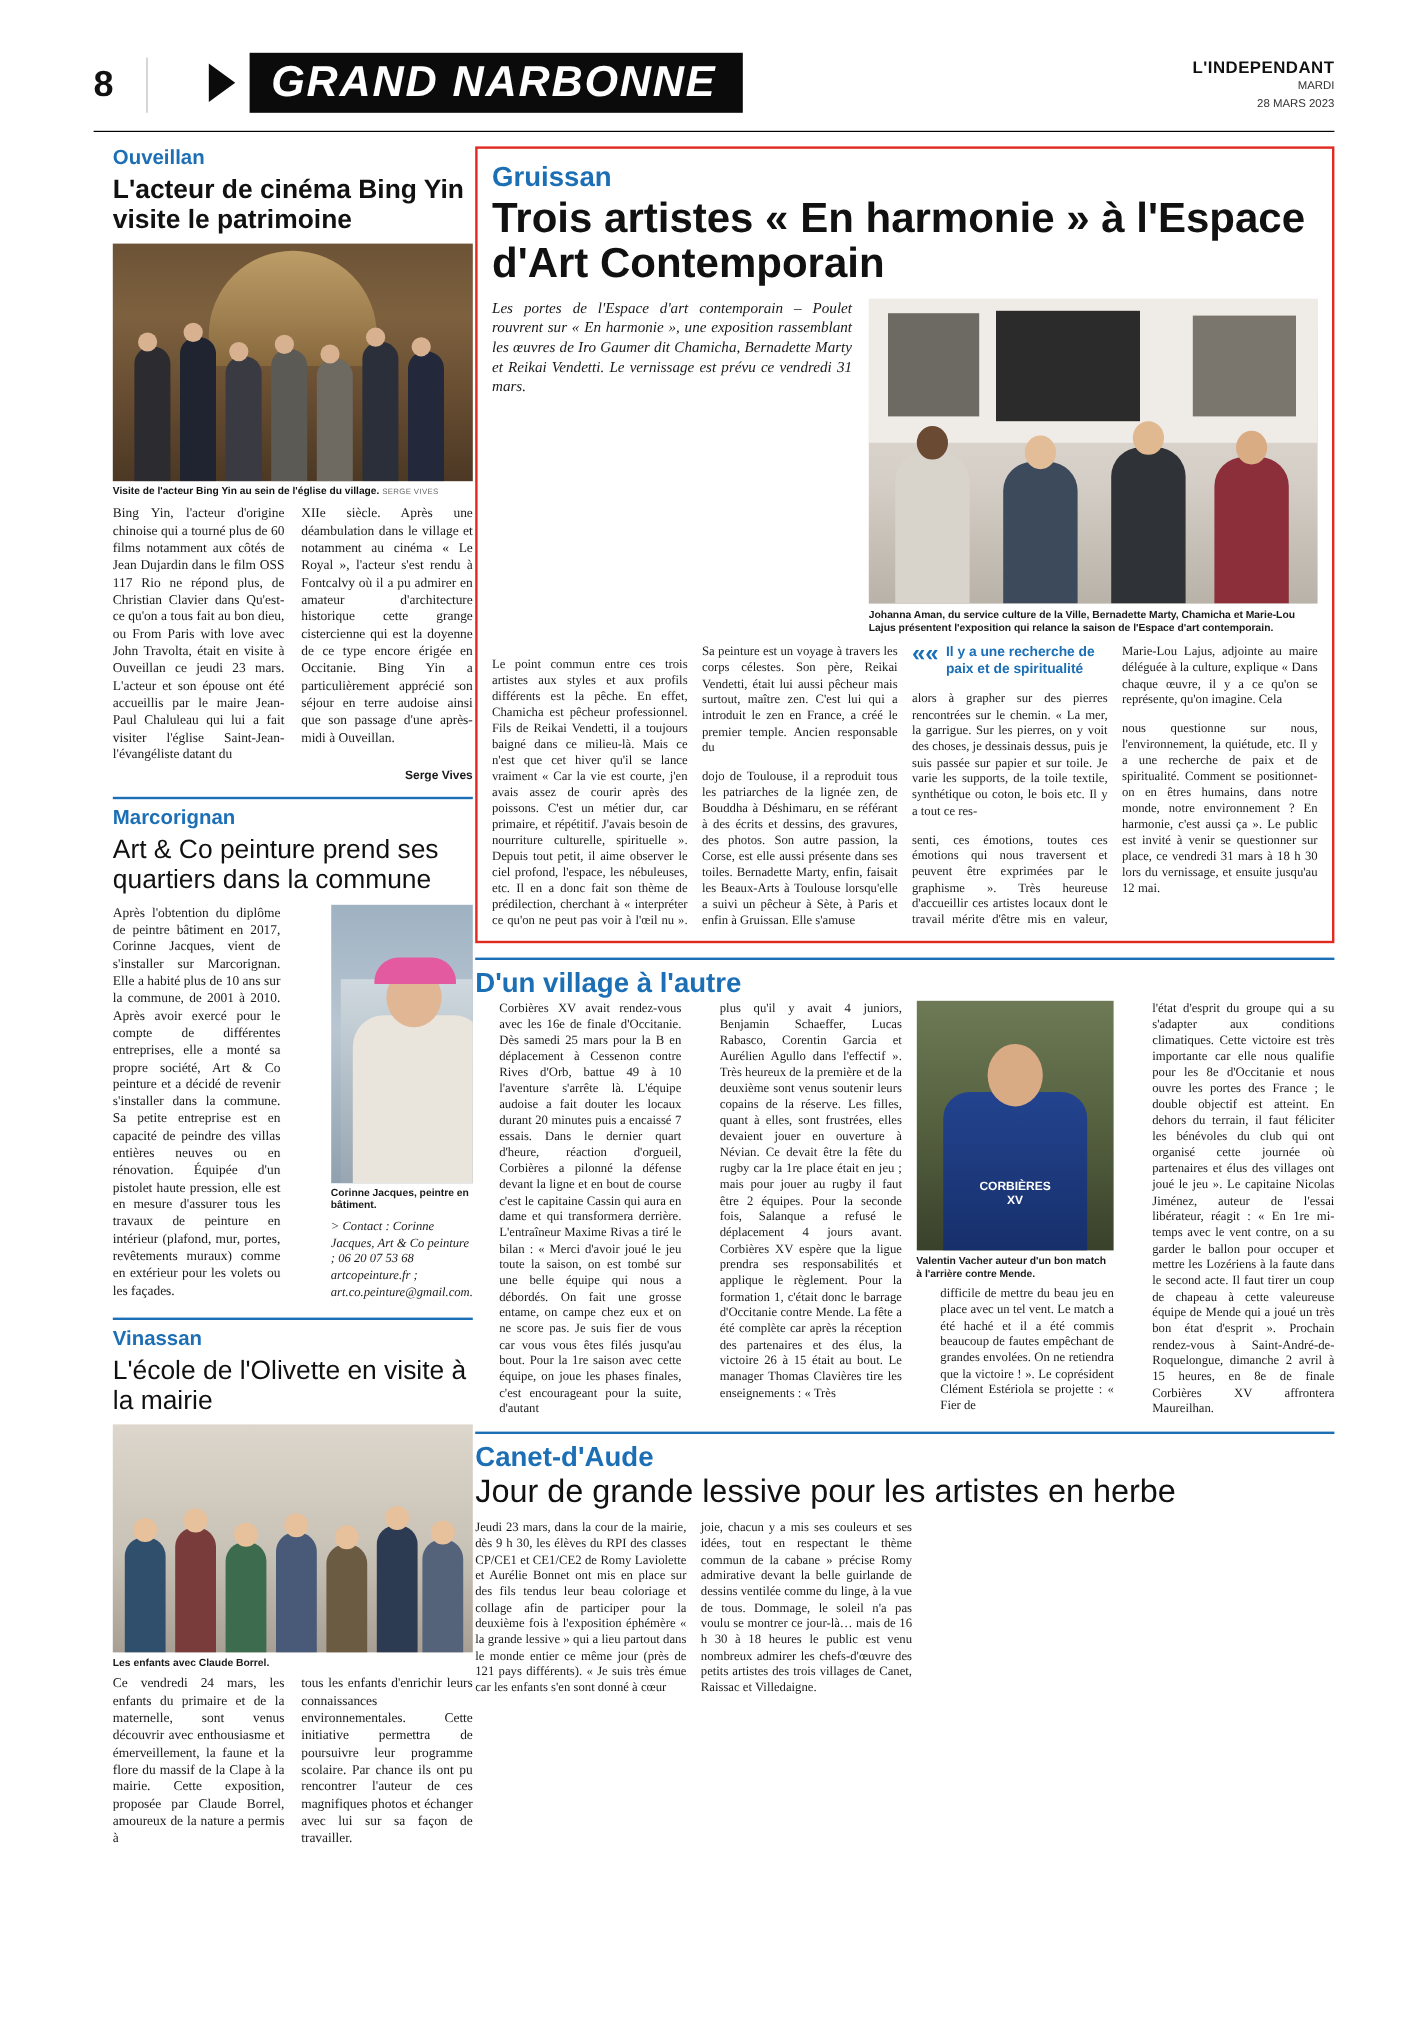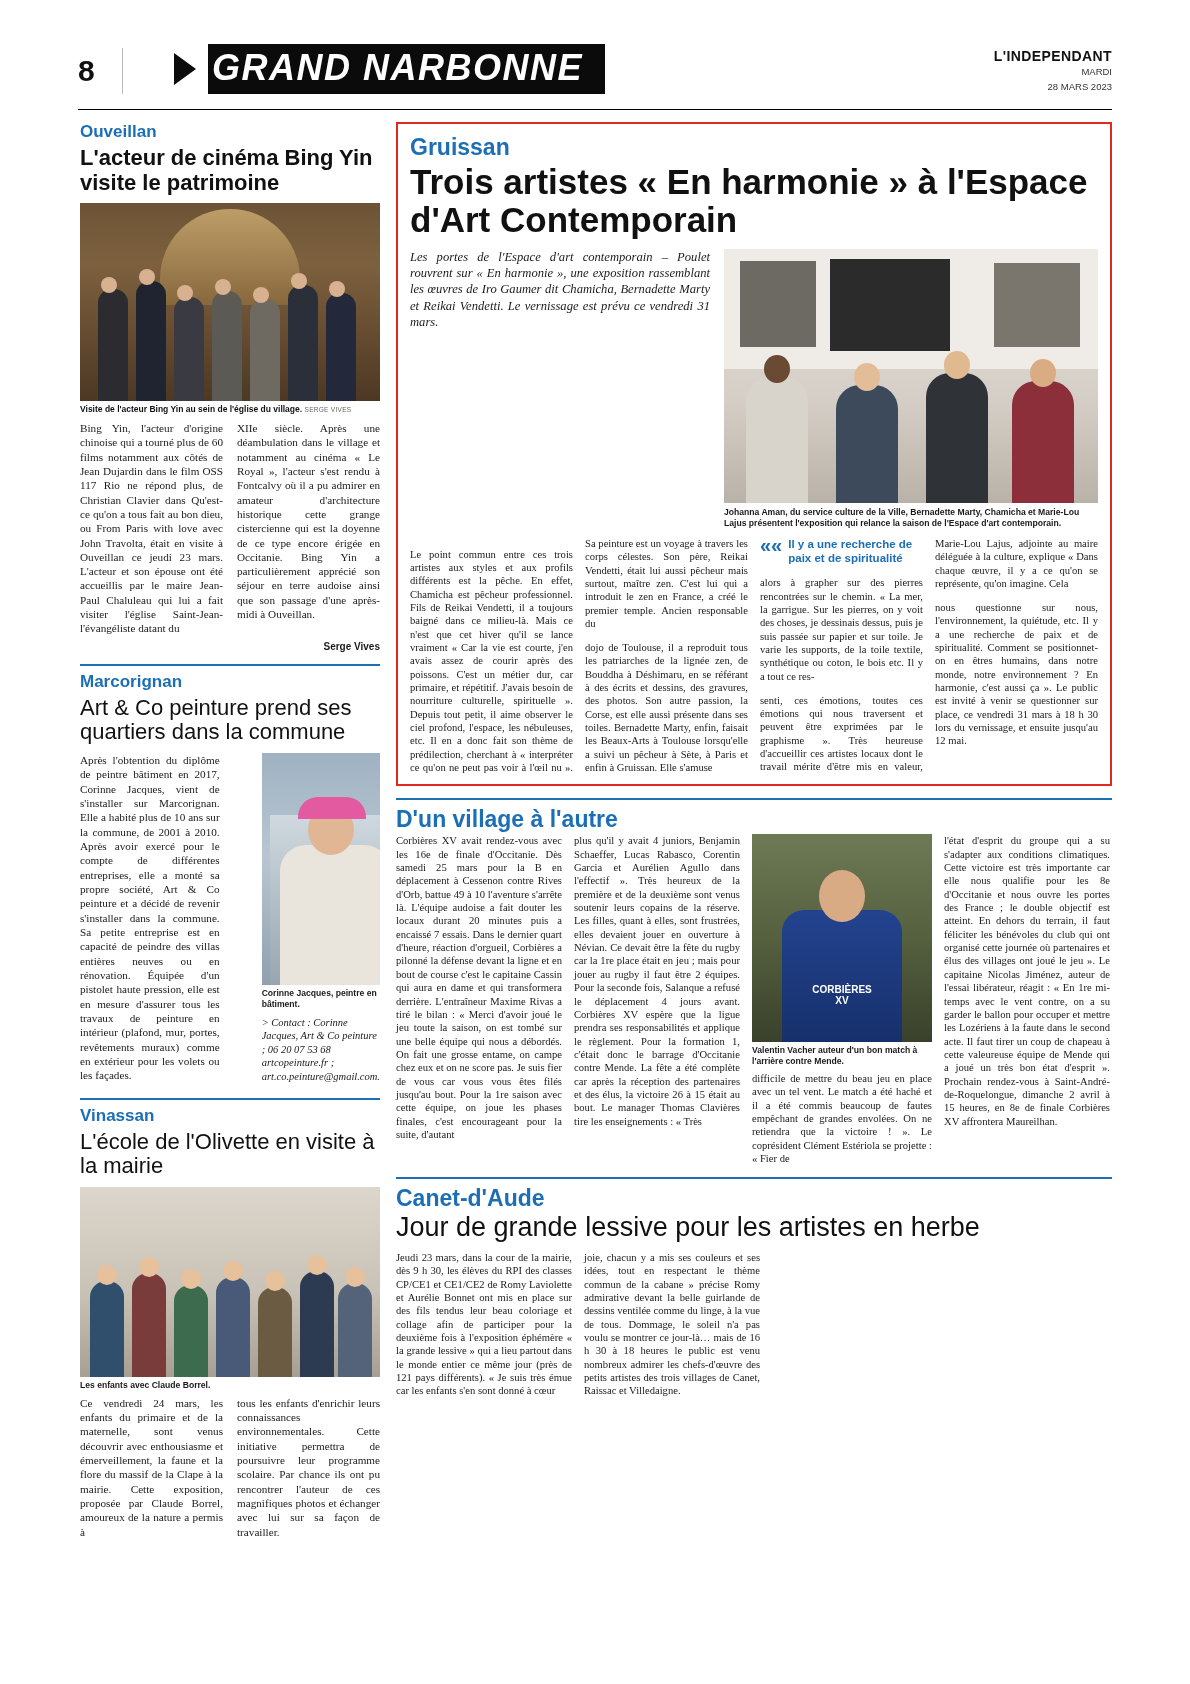--- a/index.html
+++ b/index.html
@@ -29,36 +29,36 @@
     width:0; height:0;
     border-top:16px solid transparent;
     border-bottom:16px solid transparent;
     border-left:22px solid #0b0b0b;
   }
   .band-title {
     background:#0b0b0b; color:#ffffff;
     font-family:"Liberation Sans", sans-serif;
     font-weight:bold; font-style:italic;
     font-size:36px; letter-spacing:1.5px;
-    padding:6px 22px 8px 4px;
+    padding:6px 22px 8px 18px;
     line-height:1.0;
   }
   .masthead-right {
     position:absolute; right:0; top:4px; text-align:right;
     font-family:"Liberation Sans", sans-serif;
   }
   .paper-name { font-weight:bold; font-size:14px; letter-spacing:0.4px; color:#111;text-align:right; }
   .paper-date { font-size:9.5px; color:#333; line-height:1.35; margin-top:2px; }
   .masthead-rule { position:absolute; left:0; right:0; bottom:4px; height:1px; background:#000; }
 
   
   .content { position:relative; margin:8px 78px 0 78px; }
 
   
-  .left-col { position:absolute; left:2px; top:0; width:300px; }
+  .left-col { position:absolute; left:16px; top:0; width:300px; }
   .right-col { position:absolute; left:318px; top:0; width:716px; }
 
   .kicker {
     font-family:"Liberation Sans", sans-serif;
     font-weight:bold; font-size:17px; color:#1c6fb5;
     margin:0 0 4px 0;
   }
   .kicker.rule-top { border-top:2px solid #1c6fb5; padding-top:6px; }
   h2.headline {
     font-family:"Liberation Sans", sans-serif;
@@ -140,21 +140,21 @@
   
   .sec-kicker-blue {
     font-family:"Liberation Sans", sans-serif;
     font-weight:bold; font-size:23px; color:#1c6fb5; margin:0 0 1px 0;
   }
   .sec-head {
     font-family:"Liberation Sans", sans-serif;
     font-weight:normal; font-size:27px; color:#111; margin:0 0 8px 0; line-height:1.1;
   }
   .rugby-grid { display:flex; gap:12px; }
-  .rcol { width:166px; font-size:10.6px; line-height:1.26; text-align:justify; hyphens:auto; }
+  .rcol { width:166px; font-size:10.6px; line-height:1.26; text-align:justify; hyphens:auto;margin-left:20px; }
   .rcol.mid { width:166px; }
   .rphoto-col { width:180px; }
 
   .canet-grid { display:flex; gap:12px; }
   .cphoto-col { width:328px; }
   .ccol { width:176px; font-size:10.6px; line-height:1.26; text-align:justify; hyphens:auto; }
 
   
   .ph { position:relative; overflow:hidden; }
   .ph::after { content:""; position:absolute; inset:0; }

